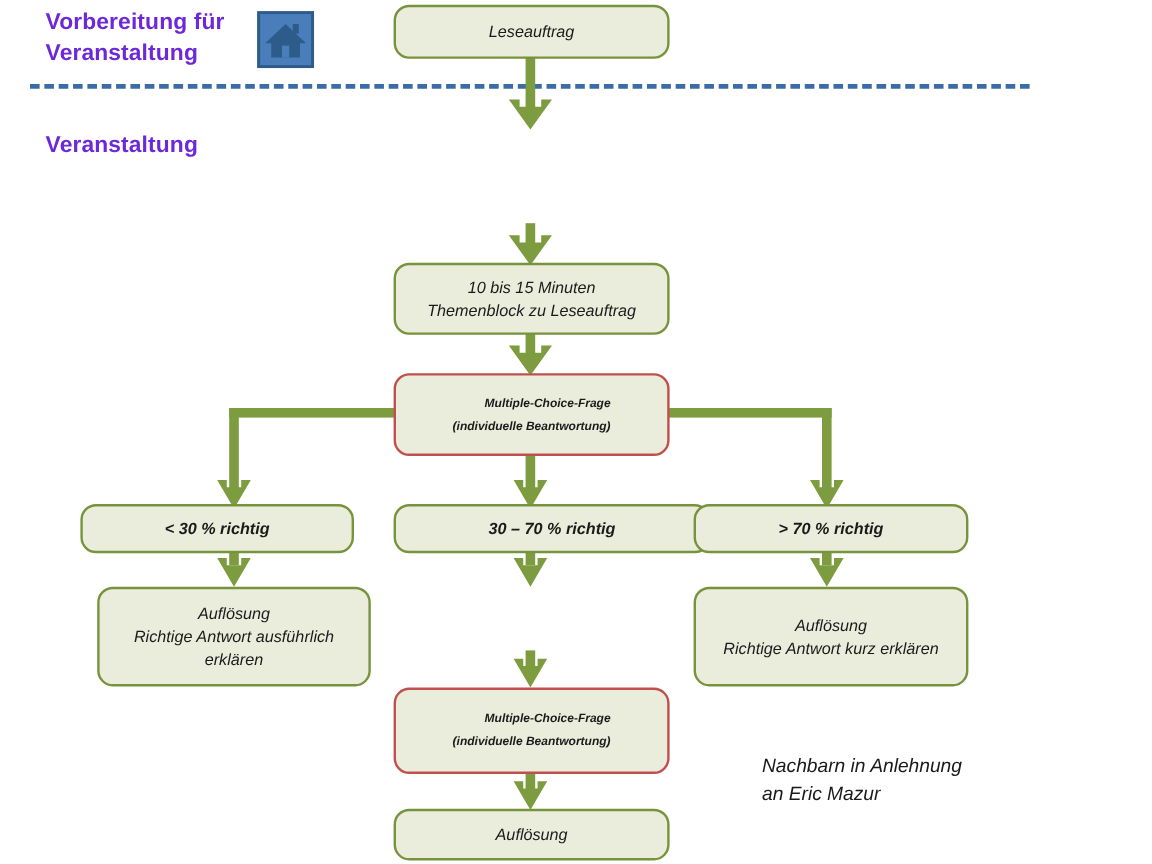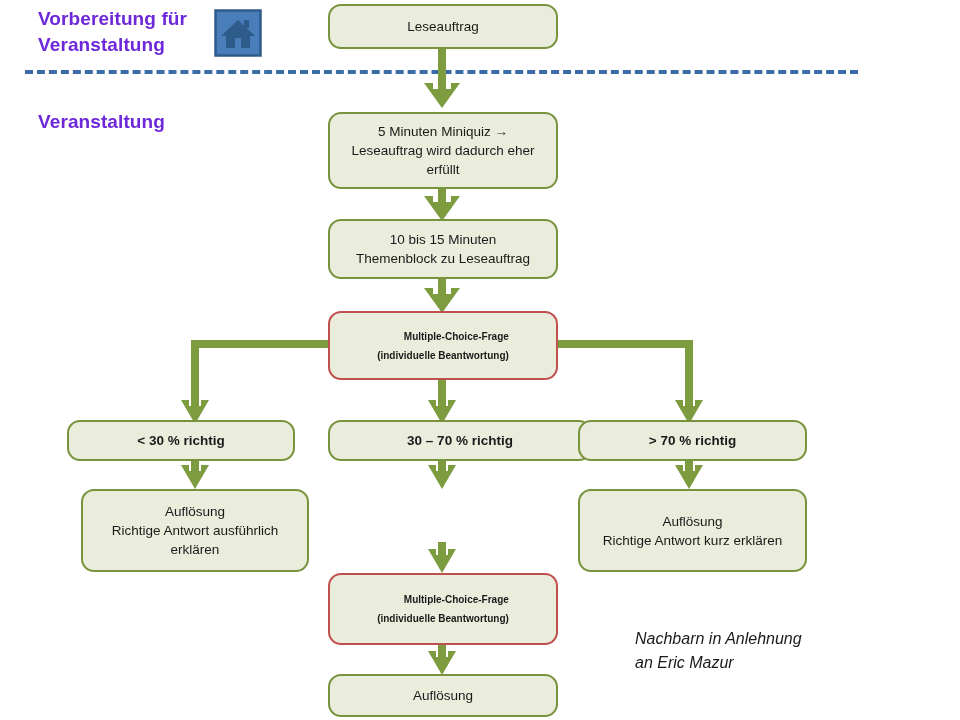--- a/index.html
+++ b/index.html
@@ -58,20 +58,21 @@
     display: flex;
     align-items: center;
     justify-content: center;
     text-align: center;
     color: #1a1a1a;
     font-size: 13.5px;
     line-height: 19px;
     padding: 3px 10px;
     white-space: pre-line;
     z-index: 3;
+    font-style: italic;
   }
   .node.accent {
     border-color: #C0504D;
     font-weight: bold;
     font-size: 10px;
     text-align: right;
   }
   .node.bold {
     font-weight: bold;
   }
@@ -176,23 +177,20 @@
     </g>
 
     <g>
       <rect x="438" y="644" width="8" height="14" fill="#7D9C40"></rect>
       <path d="M428 651 L442 675 L456 651 L448 651 L448 657 L436 657 L436 651 Z" fill="#7D9C40"></path>
     </g>
   </svg>
 
   <div class="node" style="left:328px; top:4px; width:230px; height:45px;">Leseauftrag</div>
 
-  <div class="node" style="left:328px; top:112px; width:230px; height:77px;">5 Minuten Miniquiz →
-Leseauftrag wird dadurch eher
-erfüllt</div>
 
   <div class="node" style="left:328px; top:219px; width:230px; height:60px;">10 bis 15 Minuten
 Themenblock zu Leseauftrag</div>
 
   <div class="node accent" style="left:328px; top:311px; width:230px; height:69px;">Multiple-Choice-Frage
 (individuelle Beantwortung)</div>
 
   <div class="node bold" style="left:67px; top:420px; width:228px; height:41px;">&lt; 30 % richtig</div>
 
   <div class="node bold" style="left:328px; top:420px; width:264px; height:41px;">30 – 70 % richtig</div>

